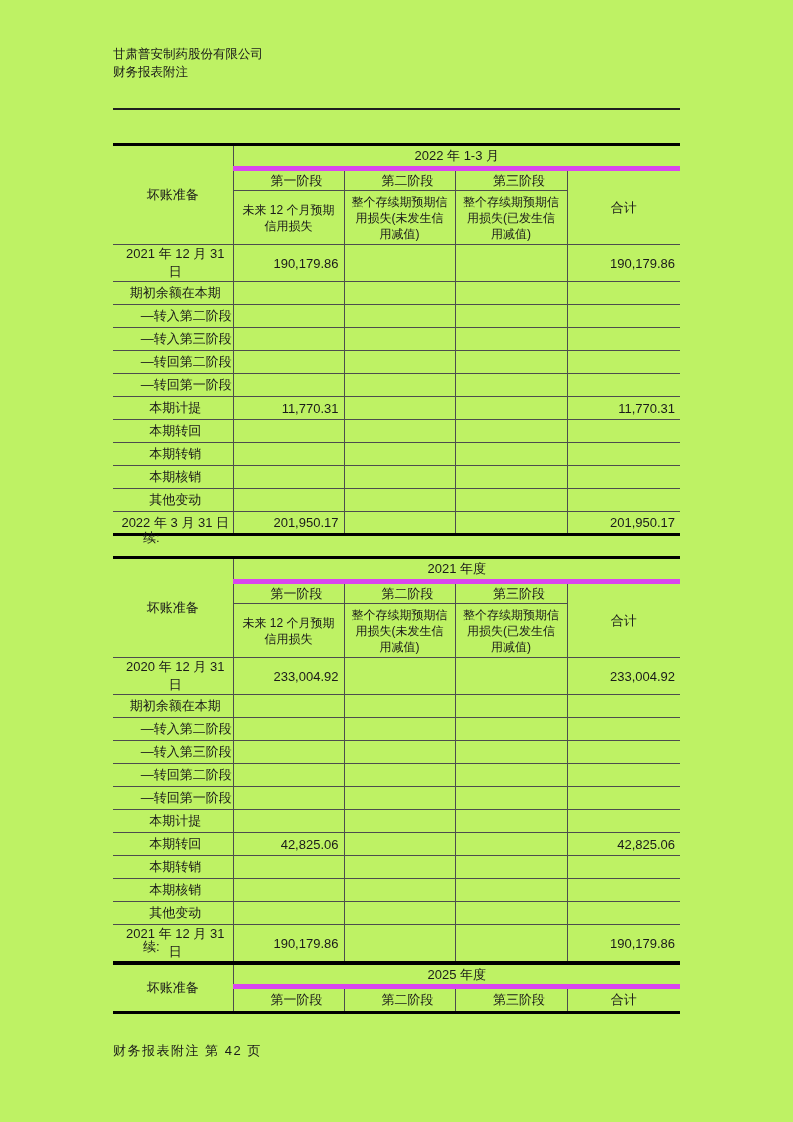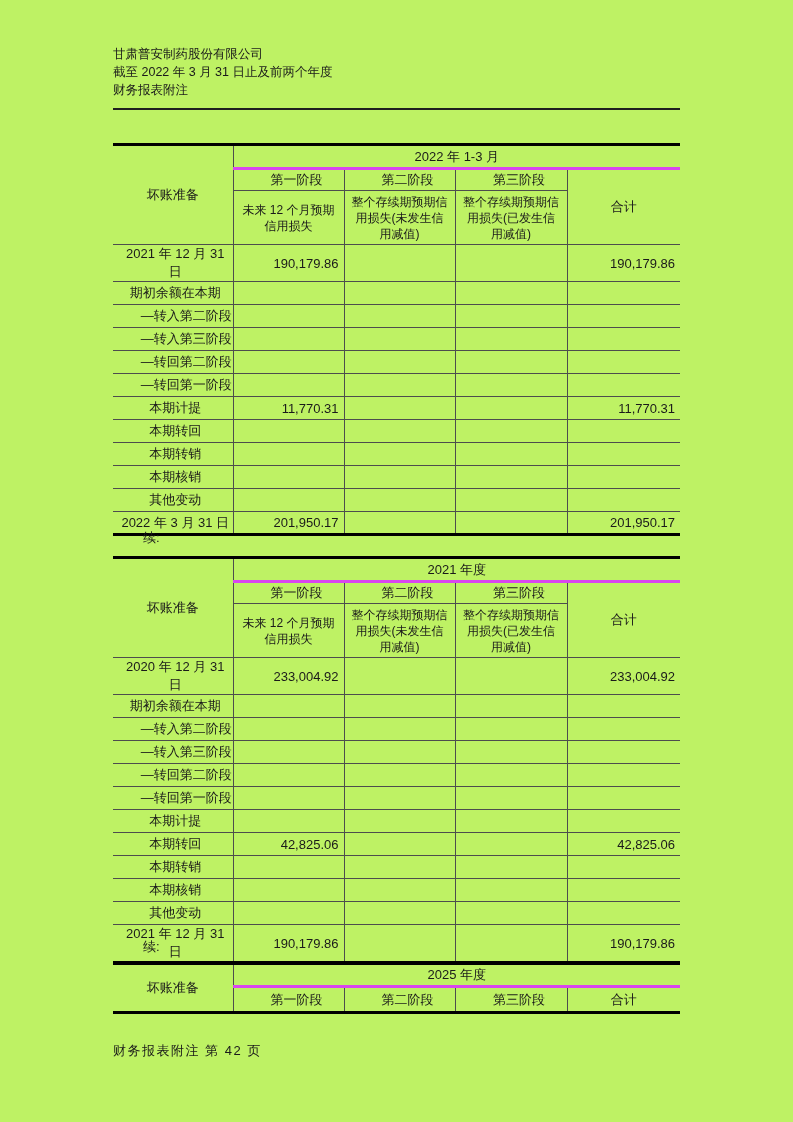--- a/index.html
+++ b/index.html
@@ -32,21 +32,21 @@
   #table3 { top:962px; }
   .fin-table td { padding:0; vertical-align:middle; }
   .fin-table thead td { text-align:center; }
   tr.h-period { height:24px; }
   tr.h-stages { height:22px; }
   tr.h-desc   { height:54px; }
   tr.body-row { height:23px; }
   #table3 tr.h-period { height:23px; }
   #table3 tr.h-stages { height:26px; }
   td.corner  { border-right:1px solid #4d4d4d; }
-  td.period  { border-bottom:3px solid #d946ef; }
+  td.period  { border-bottom:5px solid #d946ef; }
   td.stage   { border-left:1px solid #4d4d4d; border-right:1px solid #4d4d4d;
                border-bottom:1px solid #4d4d4d;padding-left:16px; }
   #table3 td.stage { border-bottom:none; }
   td.total-h { border-left:1px solid #4d4d4d; }
   td.desc    { border-left:1px solid #4d4d4d; border-right:1px solid #4d4d4d;
                font-size:12px; line-height:16px; padding:2px 6px; }
   .fin-table tbody td { border:1px solid #4d4d4d; }
   .fin-table tbody td:first-child { border-left:none; }
   .fin-table tbody td:last-child  { border-right:none; }
   td.lbl { text-align:center; padding-left:5px; }
@@ -62,21 +62,20 @@
     font-size:13px; letter-spacing:1.5px;
   }
 </style>
 </head>
 <body>
 
 <div class="page">
 
   <div class="doc-header">
     <div>甘肃普安制药股份有限公司</div>
-    <div>截至 2022 年 3 月 31 日止及前两个年度</div>
     <div>财务报表附注</div>
   </div>
 
   <div class="header-rule"></div>
 
   <div id="tables-mount">
       <table class="fin-table" id="table1">
         <colgroup>
           <col style="width: 120px;">
           <col style="width: 111px;">

